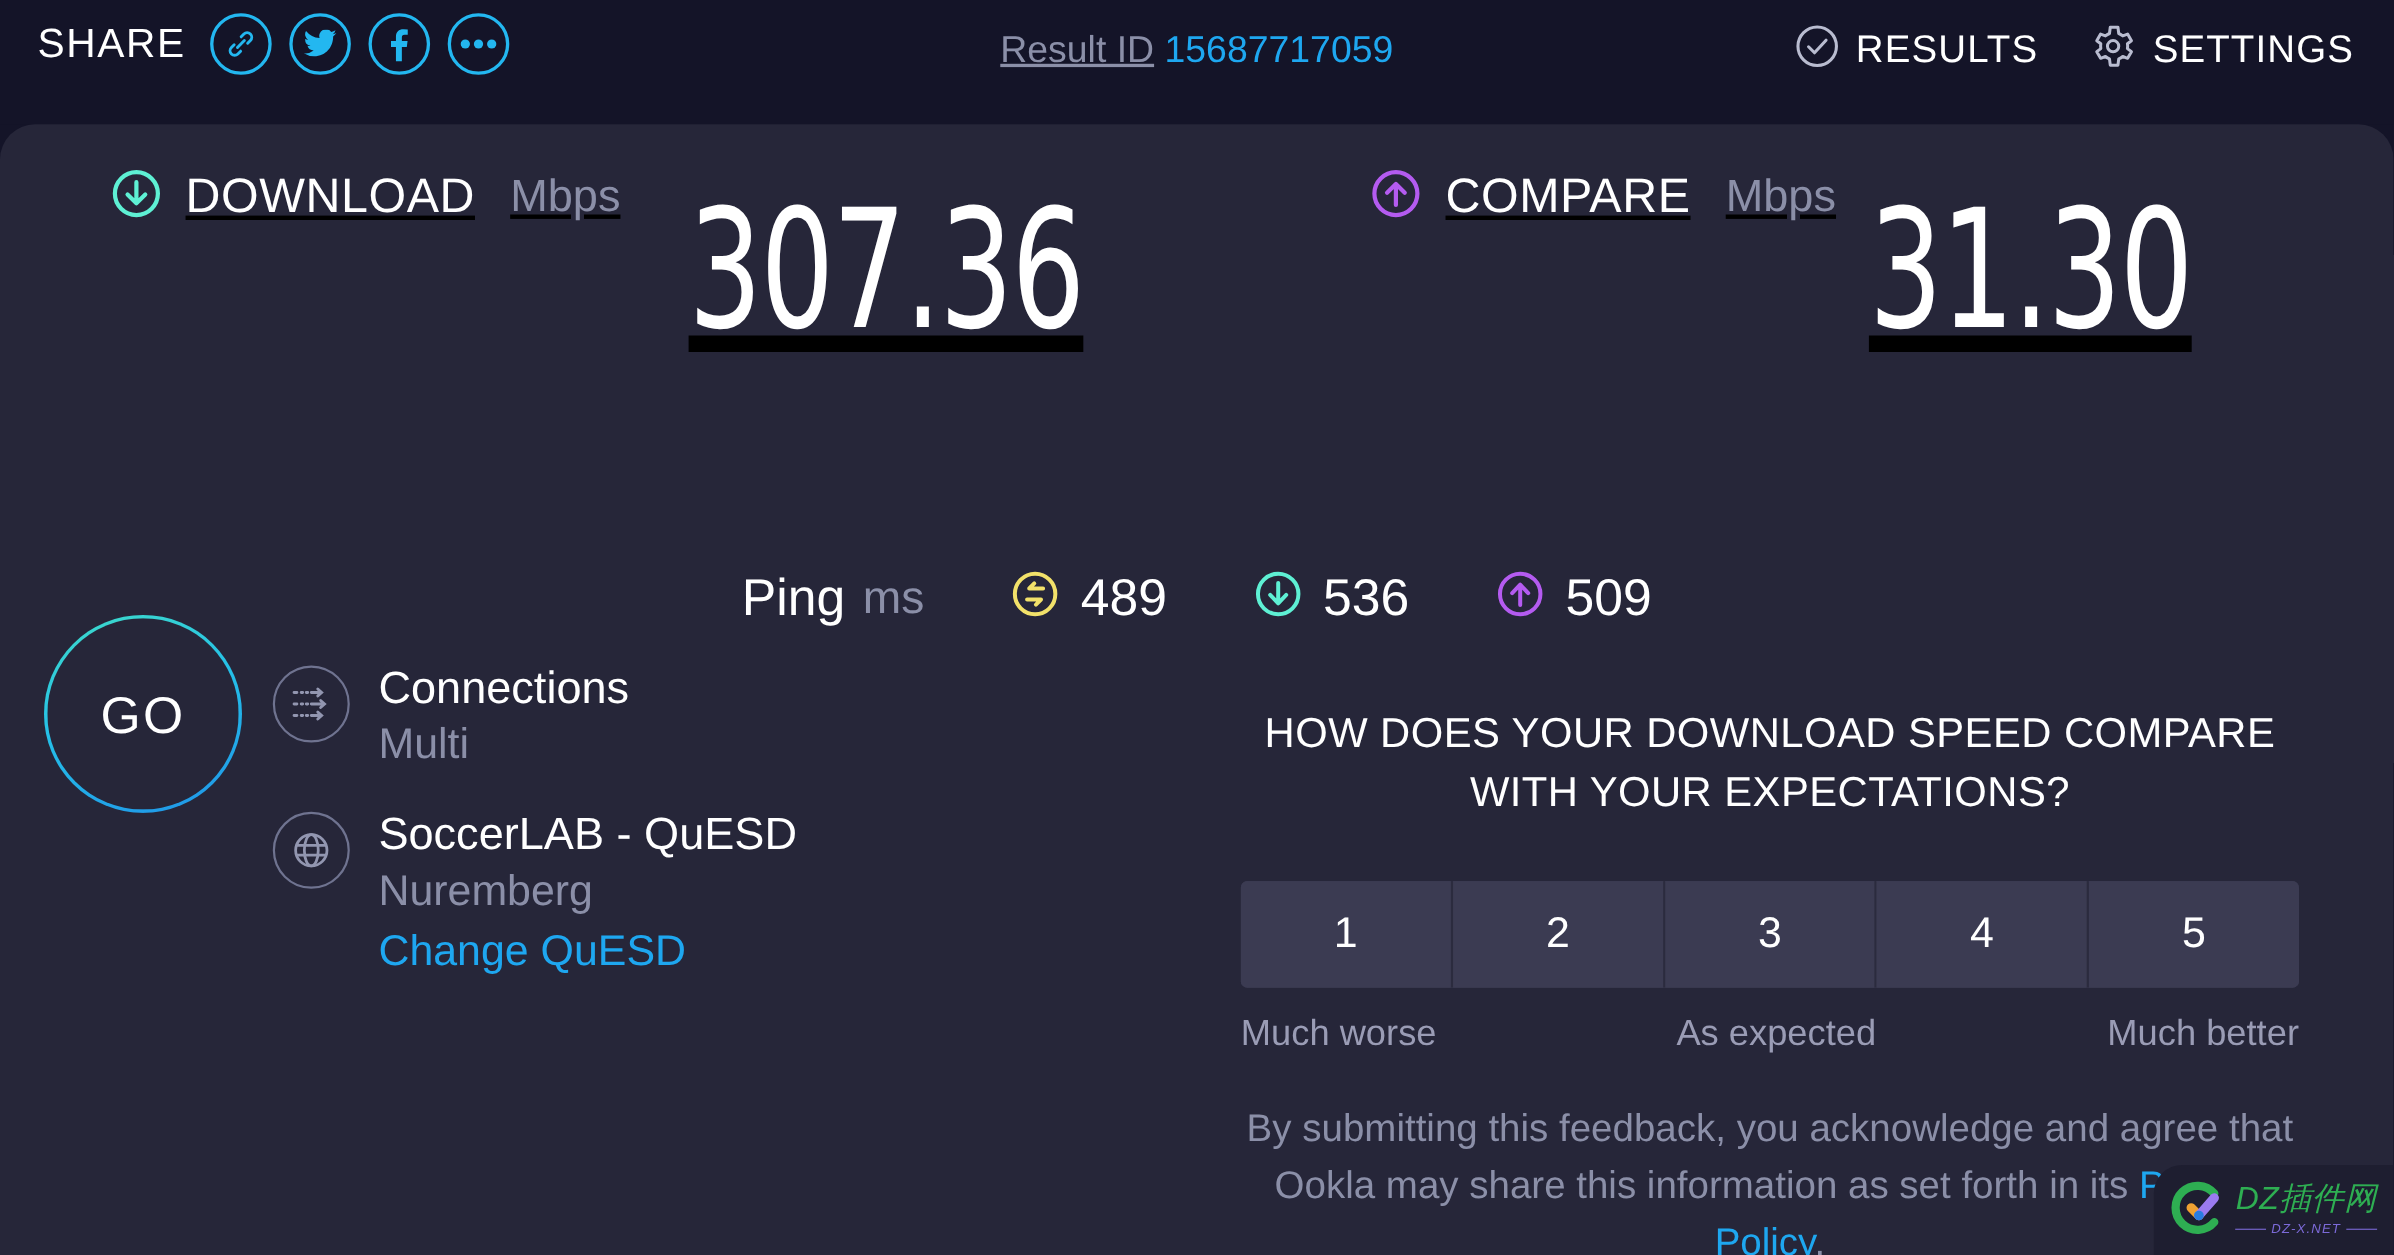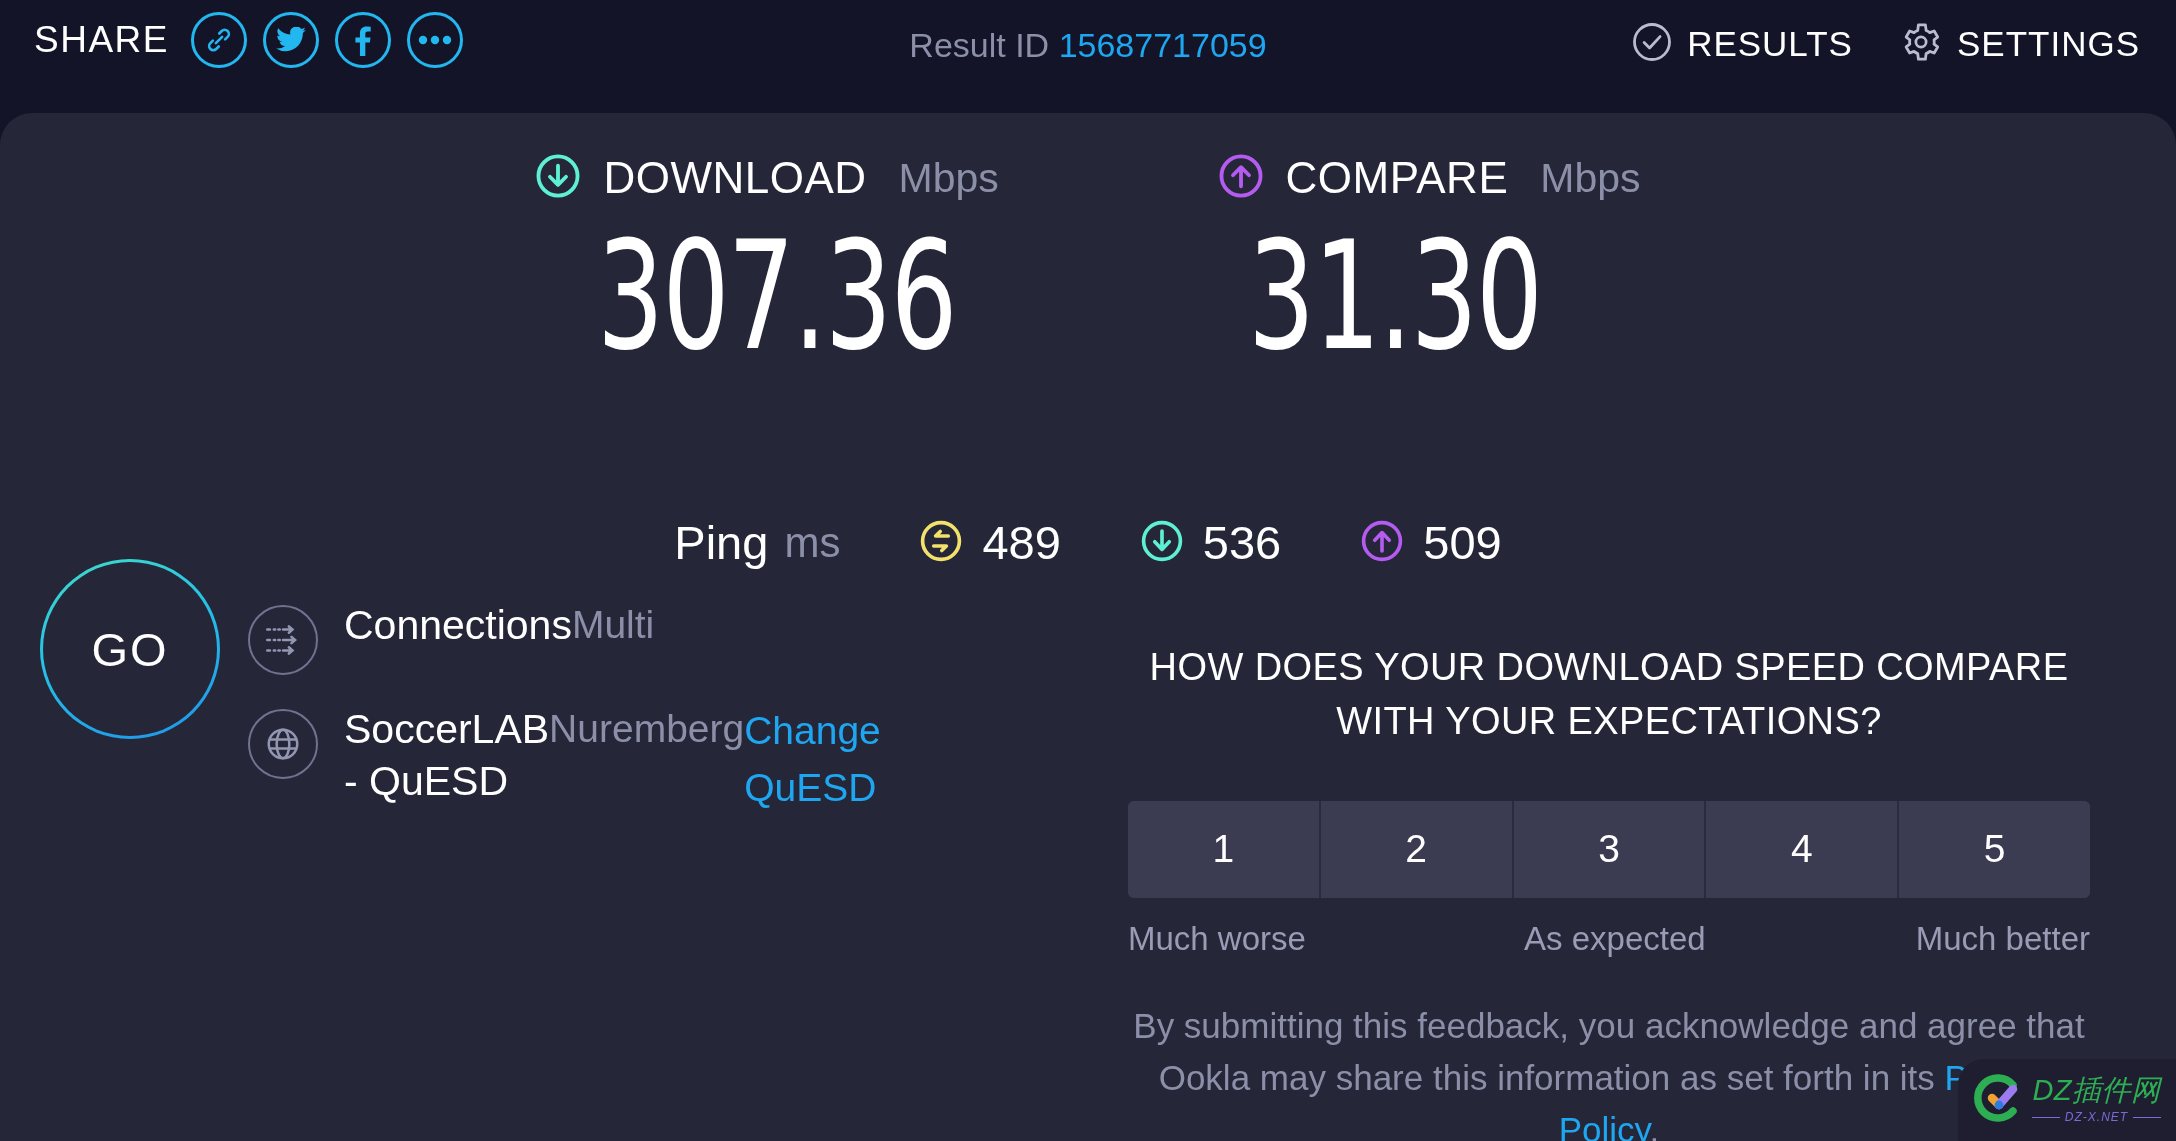--- a/index.html
+++ b/index.html
@@ -30,21 +30,21 @@
     border:3.5px solid #23b7f0;
     display:flex; align-items:center; justify-content:center;
     cursor:pointer;
   }
   .circ-btn svg { display:block; }
 
   .result-id {
     position:absolute; left:0; right:0; top:26px;
     text-align:center; font-size:34px;
   }
-  .result-id .lbl { color:#8b8fa8; }
+  .result-id .lbl { color:#8b8fa8;text-decoration:underline; }
   .result-id .num { color:#1ea7f0; }
 
   .header-right {
     position:absolute; right:36px; top:20px;
     display:flex; align-items:center; gap:46px;
   }
   .hdr-item { display:flex; align-items:center; gap:14px; cursor:pointer; }
   .hdr-item .txt { color:#fff; font-size:35px; letter-spacing:1px; }
 
   
@@ -52,21 +52,21 @@
     position:absolute; left:0; top:113px; width:2176px; height:1028px;
     background:#262639;
     border-radius:32px 32px 0 0;
   }
 
   
   .speeds {
     position:absolute; left:0; top:40px; width:2176px;
     display:flex; justify-content:center; gap:160px;
   }
-  .speed-col { display:flex; flex-direction:column; align-items:flex-start; }
+  .speed-col { display:flex; flex-direction:row; align-items:flex-start;text-decoration:underline; }
   .speed-head { display:flex; align-items:center; gap:22px; }
   .speed-title { font-size:44px; color:#fff; letter-spacing:0.5px;
                  font-family:"Liberation Sans Narrow","Liberation Sans",sans-serif; }
   .speed-unit  { font-size:41px; color:#8b8fa8; margin-left:10px; }
   .speed-value {
     font-size:150px; color:#fff; line-height:1.0;
     font-weight:300; letter-spacing:-2px;
     transform:scaleX(0.78); transform-origin:left center;
     margin-top:18px;
     font-family:"DejaVu Sans Condensed","Liberation Sans",sans-serif;
@@ -99,21 +99,21 @@
   .go-btn span { color:#fff; font-size:47px; letter-spacing:2px; }
 
   .info-list { position:absolute; left:248px; top:486px; width:640px; }
   .info-item { display:flex; align-items:flex-start; margin-bottom:28px; }
   .info-icon {
     width:70px; height:70px; min-width:70px; border-radius:50%;
     border:2.5px solid #6f7390;
     display:flex; align-items:center; justify-content:center;
     margin-right:26px; margin-top:6px;
   }
-  .info-text { display:flex; }
+  .info-text { display:flex; flex-direction:column; }
   .info-primary { font-size:41px; color:#fff; line-height:1.28; }
   .info-secondary { font-size:39px; color:#8b8fa8; line-height:1.35; }
   .info-link { font-size:39px; color:#1ea7f0; line-height:1.45; cursor:pointer; }
 
   
   .feedback { position:absolute; left:1128px; top:528px; width:962px; }
   .fb-title {
     color:#fff; font-size:38px; text-align:center; line-height:1.42;
     letter-spacing:0.4px;
     font-family:"Liberation Sans Narrow","Liberation Sans",sans-serif;

